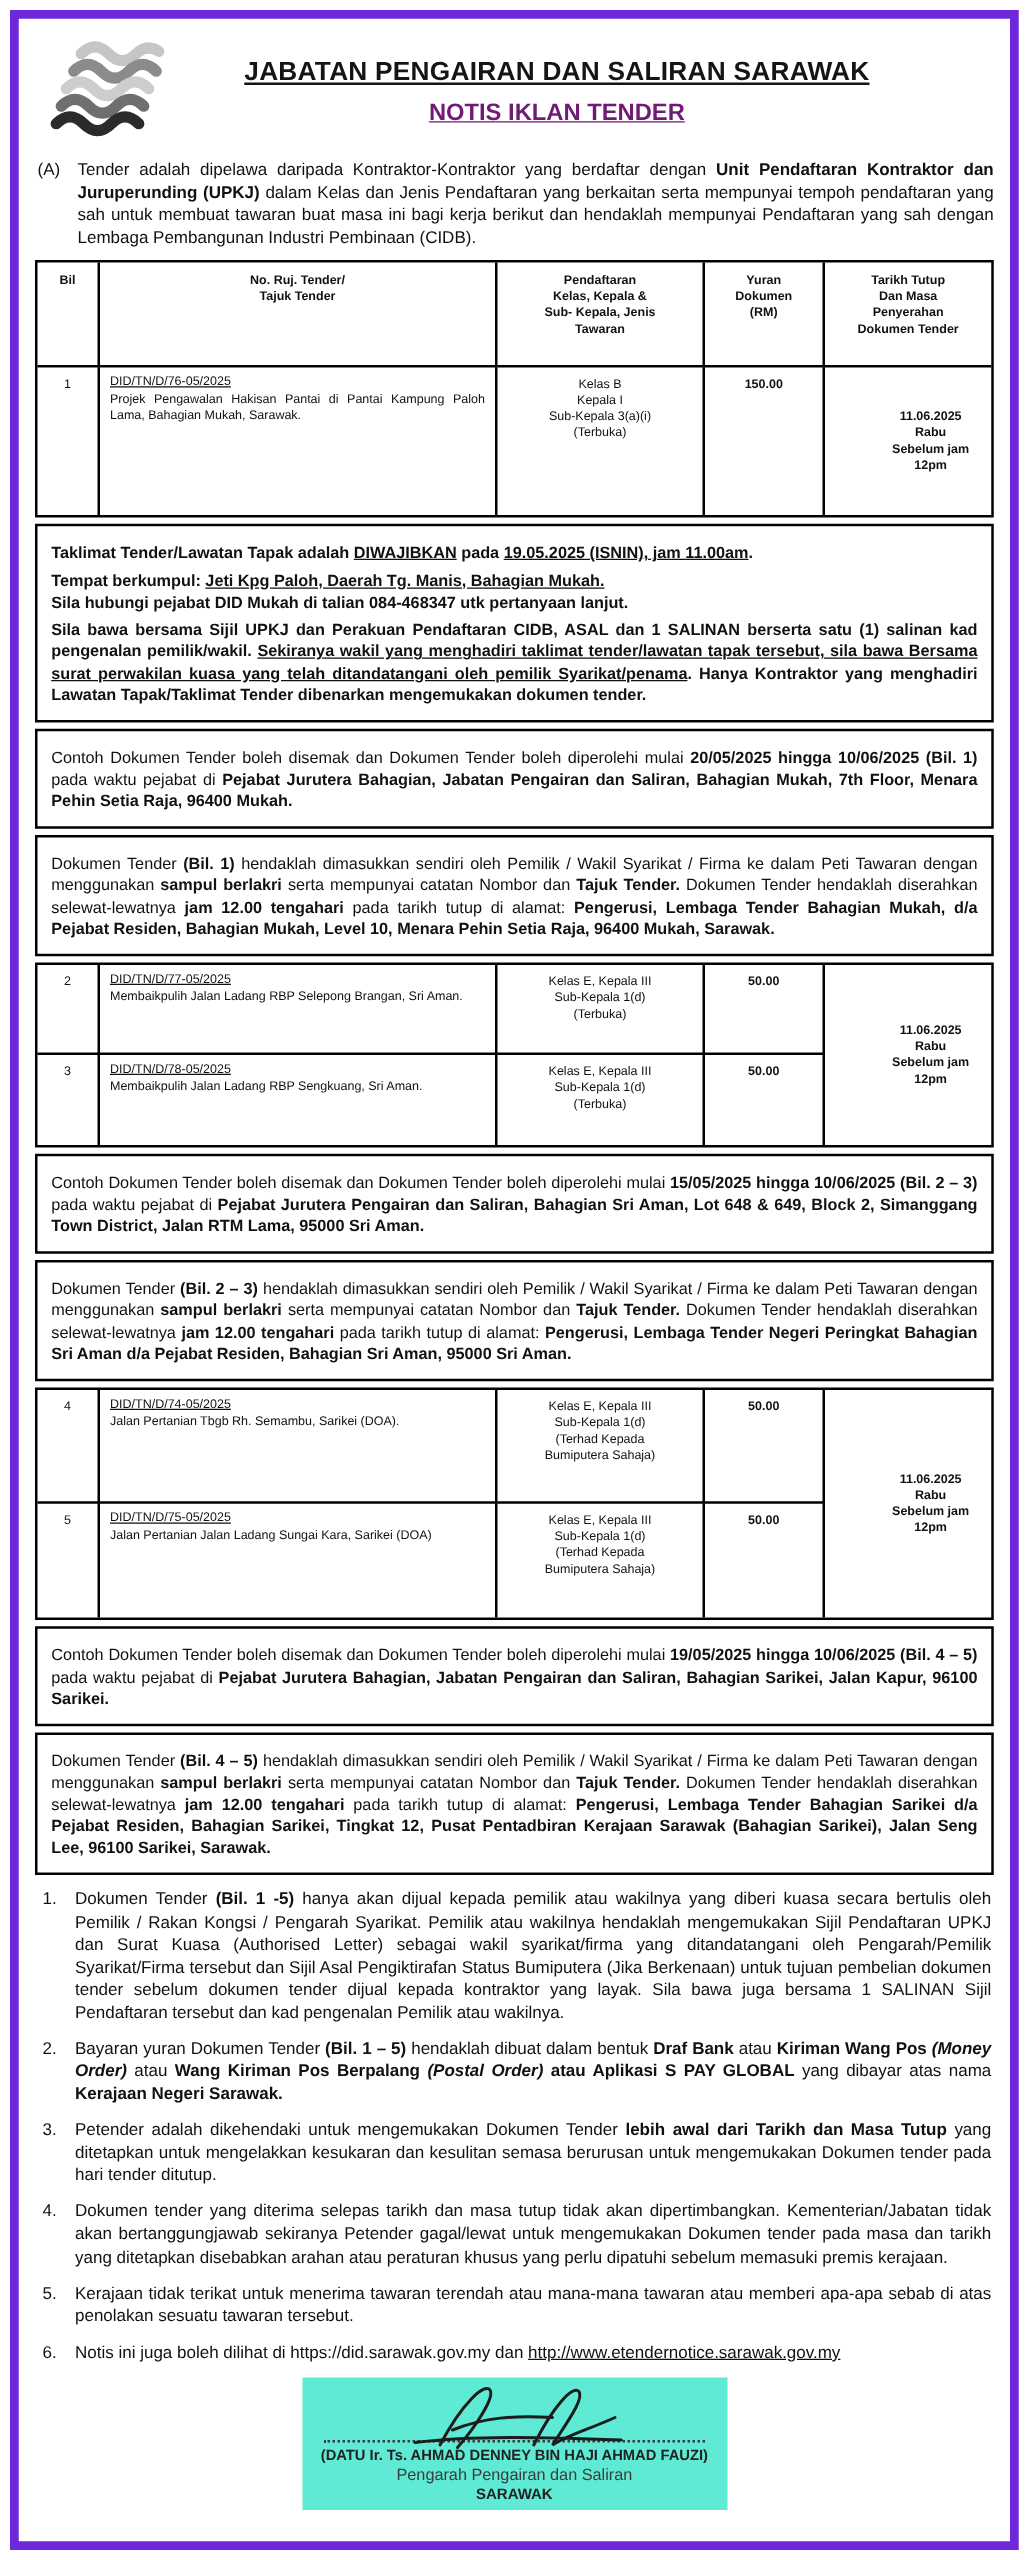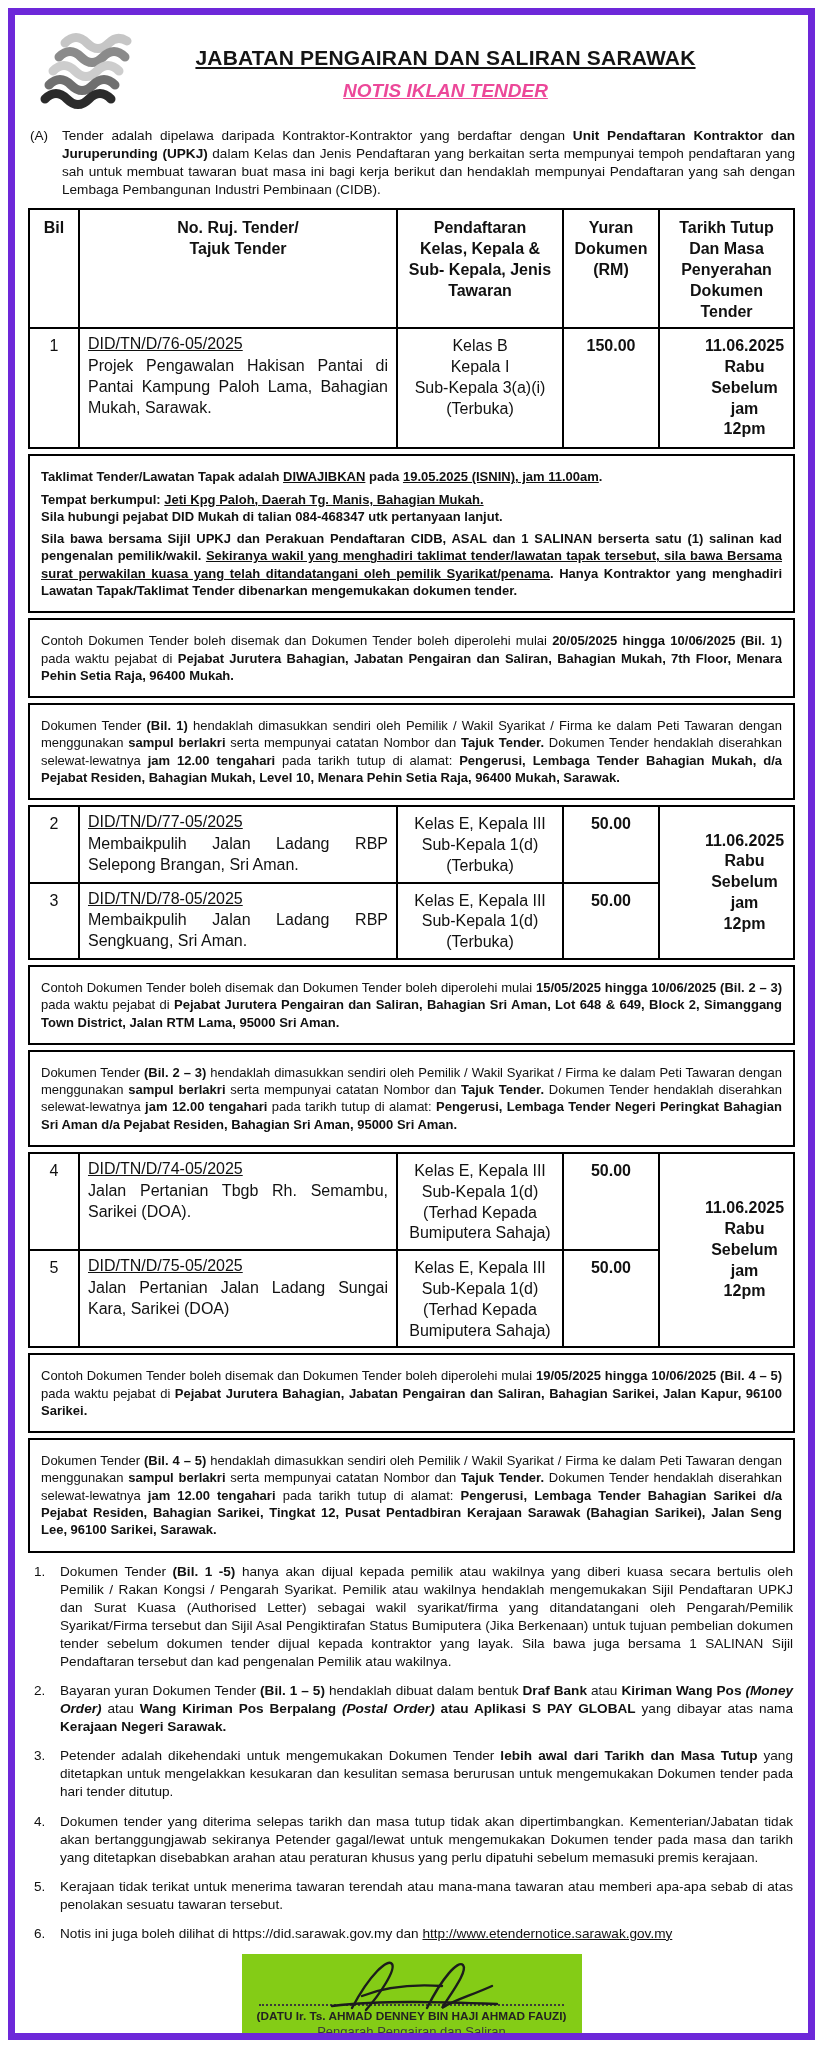--- a/index.html
+++ b/index.html
@@ -20,37 +20,37 @@
     overflow: hidden;
   }
   
   .hdr { display: flex; align-items: center; min-height: 98px; margin-bottom: 4px; }
   .logo { width: 128px; flex: 0 0 128px; display: flex; justify-content: center; }
   .titles { flex: 1; text-align: center; padding-right: 60px; }
   .title-main {
     font-size: 21px; font-weight: bold; text-decoration: underline;
     letter-spacing: .2px; margin-bottom: 10px; color: #151515;
   }
-  .title-sub { font-size: 19px; font-weight: bold; text-decoration: underline; color: #ec4899; font-style: italic; }
+  .title-sub { font-size: 19px; font-weight: bold; text-decoration: underline; color: #701a75; }
   
   .intro { display: flex; font-size: 13.6px; line-height: 1.33; margin: 2px 0 9px 0; }
   .intro-label { flex: 0 0 34px; padding-left: 2px; }
   .intro p { flex: 1; text-align: justify; }
   
   .b { font-weight: bold; }
   .u { text-decoration: underline; }
   .i { font-style: italic; }
   .pre { white-space: pre-line; }
   
   .tbox { border: 2.5px solid #000; margin-bottom: 5px; background: #fff; }
   .tbox.note { padding: 7px 11px; font-size: 13px; line-height: 1.33; }
   .tbox.note p { text-align: justify; margin: 5px 0; }
   
   .tgrid { display: grid; grid-template-columns: 50px 318px 166px 96px 1fr; }
-  .cell { border-right: 2px solid #000; border-bottom: 2px solid #000; padding: 5px 8px; font-size: 16px; line-height: 1.3; }
+  .cell { border-right: 2px solid #000; border-bottom: 2px solid #000; padding: 5px 8px; font-size: 10px; line-height: 1.3; }
   .cell.last-col { border-right: none; }
   .cell.last-row { border-bottom: none; }
   .cell.center { text-align: center; }
   .cell.th { font-weight: bold; text-align: center; padding-top: 8px; }
   .cell.bil { text-align: center; padding-top: 7px; }
   .cell.fee { text-align: center; font-weight: bold; padding-top: 7px; }
   .cell.date { display: flex; align-items: center; justify-content: center;
                font-weight: bold; text-align: center; padding-left: 44px; }
   .ref { text-decoration: underline; margin-bottom: 1px; }
   .ttl { text-align: justify; }
@@ -61,21 +61,21 @@
   #t3 .cell { min-height: 91px; }
   .span2 { grid-row: span 2; }
   
   .notes { margin: 10px 2px 0 2px; }
   .note-item { display: flex; font-size: 13.6px; line-height: 1.33; margin-bottom: 11px; }
   .note-num { flex: 0 0 30px; padding-left: 4px; }
   .note-item p { flex: 1; text-align: justify; }
   .link { text-decoration: underline; color: inherit; }
   
   .sig-wrap { display: flex; justify-content: center; margin-top: 2px; }
-  .sig-block { background: #84cc16; padding: 2px 14px 6px 14px; text-align: center; width: 340px; }
+  .sig-block { background: #5eead4; padding: 2px 14px 6px 14px; text-align: center; width: 340px; }
   .sig-svg { display: block; margin: 0 auto -8px auto; }
   .dotline { border-top: 2px dotted #3a3a3a; width: 305px; margin: 0 auto 3px auto; }
   .sig-name { font-size: 11.8px; font-weight: bold; color: #222; }
   .sig-role { font-size: 13px; color: #3b3b3b; margin-top: 1px; }
   .sig-region { font-size: 12px; font-weight: bold; color: #222; margin-top: 1px; }
 </style>
 </head>
 <body>
 
 <div class="page">

